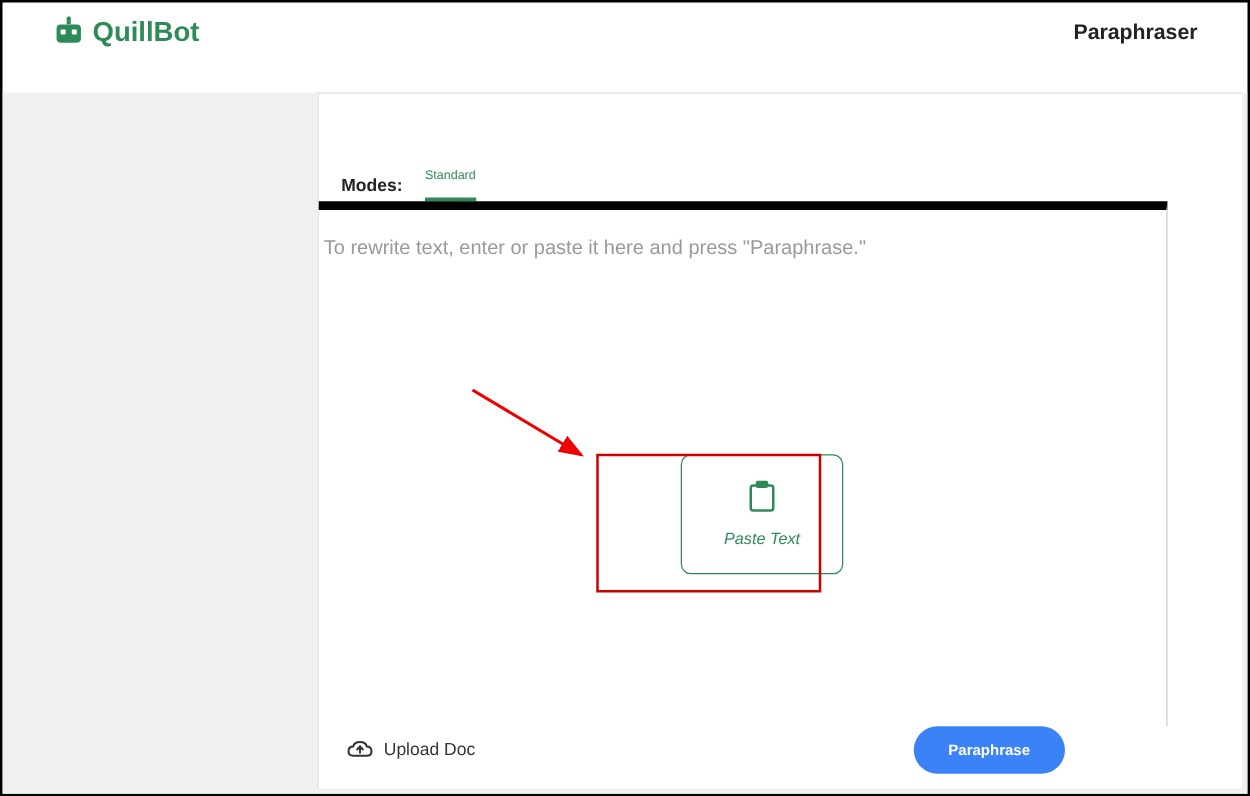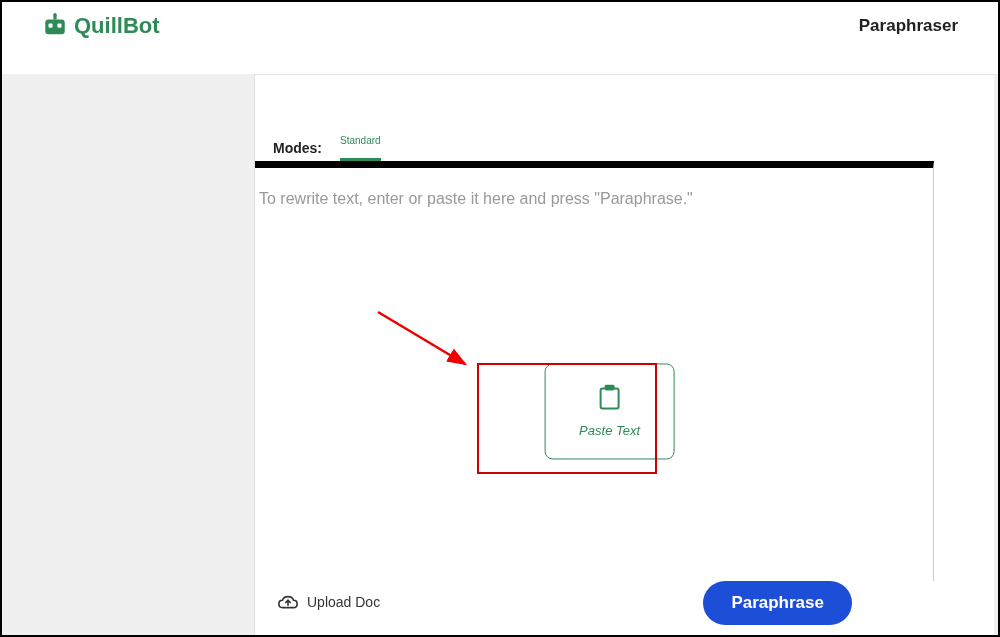--- a/index.html
+++ b/index.html
@@ -30,21 +30,21 @@
     .paste-box { position: absolute; left: 50%; top: 50%; transform: translate(-38%, -12%); width: 130px; height: 96px; border: 1.5px solid #2e8b57; border-radius: 8px; display: flex; flex-direction: column; align-items: center; justify-content: center; gap: 13px; cursor: pointer; }
     .paste-icon { width: 24px; height: 26px; }
     .paste-label { font-size: 13px; font-style: italic; color: #2e8b57; }
 
     .highlight-box { position: absolute; border: 2px solid #c00; pointer-events: none; }
     .arrow-svg { position: absolute; pointer-events: none; }
 
     .footer { display: flex; justify-content: space-between; align-items: center; padding: 0 22px 12px 22px; margin-right: 120px; }
     .upload { display: flex; align-items: flex-start; gap: 8px; cursor: pointer; font-size: 14px; color: #333; font-weight: 500; }
     .cloud-icon { width: 22px; height: 18px; }
-    .paraphrase-btn { background: #1d4ed8; color: #fff; font-size: 17px; font-weight: 700; border: none; border-radius: 24px; padding: 12px 28px; cursor: pointer; }
+    .paraphrase-btn { background: #3b82f6; color: #fff; font-size: 12px; font-weight: 700; border: none; border-radius: 24px; padding: 12px 28px; cursor: pointer; }
   </style>
 </head>
 <body>
 
 <div class="header">
   <div class="logo-container">
     <svg class="logo-icon" viewBox="0 0 32 32">
       <rect x="4" y="8" width="24" height="18" rx="4" fill="#2e8b57"></rect>
       <rect x="8" y="13" width="5" height="5" rx="1" fill="#fff"></rect>
       <rect x="19" y="13" width="5" height="5" rx="1" fill="#fff"></rect>

